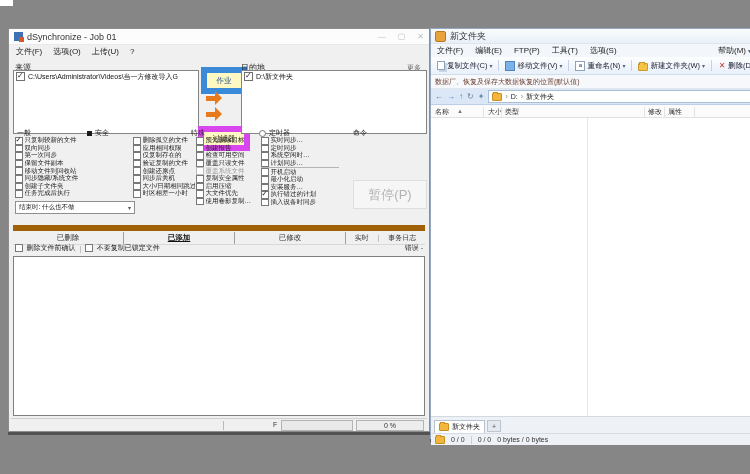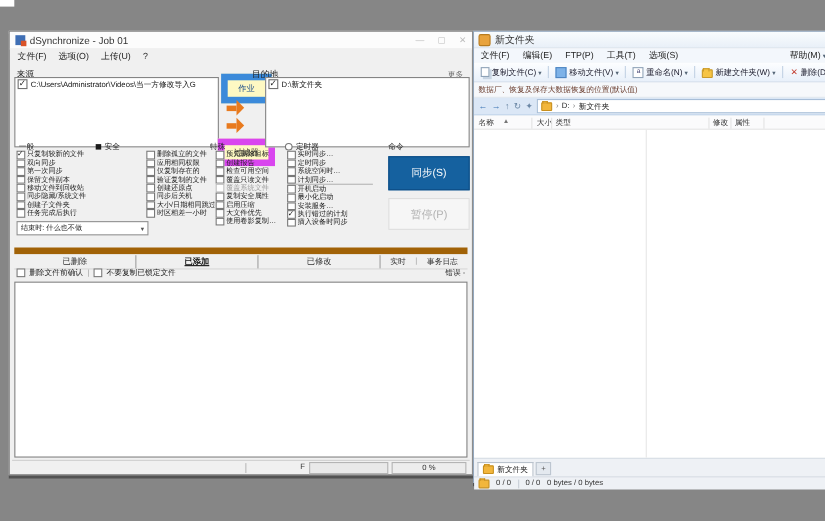--- a/index.html
+++ b/index.html
@@ -41,21 +41,21 @@
   .or{display:flex;align-items:center;gap:2px;height:7.6px;}
   .or.sep{border-bottom:1px solid #b5b5b5;}
   .cb2{width:5.5px;height:5.5px;background:#fff;border:1px solid #787878;flex:none;position:relative;}
   .cb2.ck::after{content:"✓";position:absolute;left:-.5px;top:-2.5px;font-size:7px;color:#111;}
   .ol{font-size:6.5px;color:#1c1c1c;white-space:nowrap;overflow:hidden;}
   .muted .ol{color:#9c9c9c;}.muted .cb2{border-color:#bcbcbc;}
   .combo{position:absolute;height:11px;background:#fff;border:1px solid #8f8f8f;display:flex;align-items:center;padding:0 3px;font-size:6.5px;color:#222;}
   .combo .dd{margin-left:auto;font-size:6px;color:#555;}
 
   .syncbtn{position:absolute;background:#15619f;border:1px solid #0d4d85;color:#fff;font-size:9.5px;display:flex;align-items:center;justify-content:center;}
-  .stopbtn{position:absolute;background:#f6f6f6;border:1px solid #dedede;color:#b3b3b3;font-size:10px;display:flex;align-items:center;justify-content:center;}
+  .stopbtn{position:absolute;background:#f6f6f6;border:1px solid #dedede;color:#b3b3b3;font-size:13px;display:flex;align-items:center;justify-content:center;}
 
   .ltabs{position:absolute;left:4px;top:196px;width:412px;height:13px;display:flex;align-items:center;font-size:7.5px;color:#333;border-top:6px solid #a16207;border-bottom:1px solid #d8d8d8;}
   .ltab{width:110px;text-align:center;border-right:1px solid #9f9f9f;line-height:12px;}
   .ltab.sel{font-weight:bold;color:#111;text-decoration:underline;}
   .ltabs .minis{flex:1;display:flex;justify-content:space-evenly;align-items:center;font-size:7px;}
   .ltabs .vbar{color:#9f9f9f;}
 
   .cbrow{position:absolute;left:6px;top:214px;width:408px;display:flex;align-items:center;gap:4px;font-size:7px;color:#222;}
   .cbrow .vbar{color:#9f9f9f;}
   .errors{margin-left:auto;color:#333;}
@@ -147,21 +147,21 @@
     <div class="arrow" style="left:197px;top:62px;">
         <span class="shaft"></span>
         <span class="head"></span>
       </div>
     <div class="arrow" style="left:197px;top:78px;">
         <span class="shaft"></span>
         <span class="head"></span>
       </div>
     <div class="btn" style="left:189px;top:97px;width:40px;height:13px;text-align:center;">过滤器</div>
 
-    <div class="grp" style="left:220px;top:33px;">目的地</div>
+    <div class="grp" style="left:232px;top:33px;">目的地</div>
     <div class="mini-link" style="left:398px;top:34px;">更多</div>
     <div class="lst" style="left:232px;top:41px;width:184px;height:62px;">
       <div class="li">
         <span class="cb ck"></span>
         <span>D:\新文件夹</span>
       </div>
     </div>
 
     <div class="ohdr" style="left:8px;top:99px;">
         <span>一般</span>
@@ -326,21 +326,20 @@
       <div class="or">
           <span class="cb2 ck"></span>
           <span class="ol">执行错过的计划</span>
         </div>
       <div class="or">
           <span class="cb2"></span>
           <span class="ol">插入设备时同步</span>
         </div>
     </div>
 
-    <div class="syncbtn" style="left:344px;top:113px;width:72px;height:29px;">同步(S)</div>
     <div class="stopbtn" style="left:344px;top:151px;width:72px;height:27px;">暂停(P)</div>
 
     <div class="ltabs">
       <div class="ltab">已删除</div>
       <div class="ltab sel">已添加</div>
       <div class="ltab">已修改</div>
       <div class="minis">
         <span>实时</span>
         <span class="vbar">|</span>
         <span>事务日志</span>

